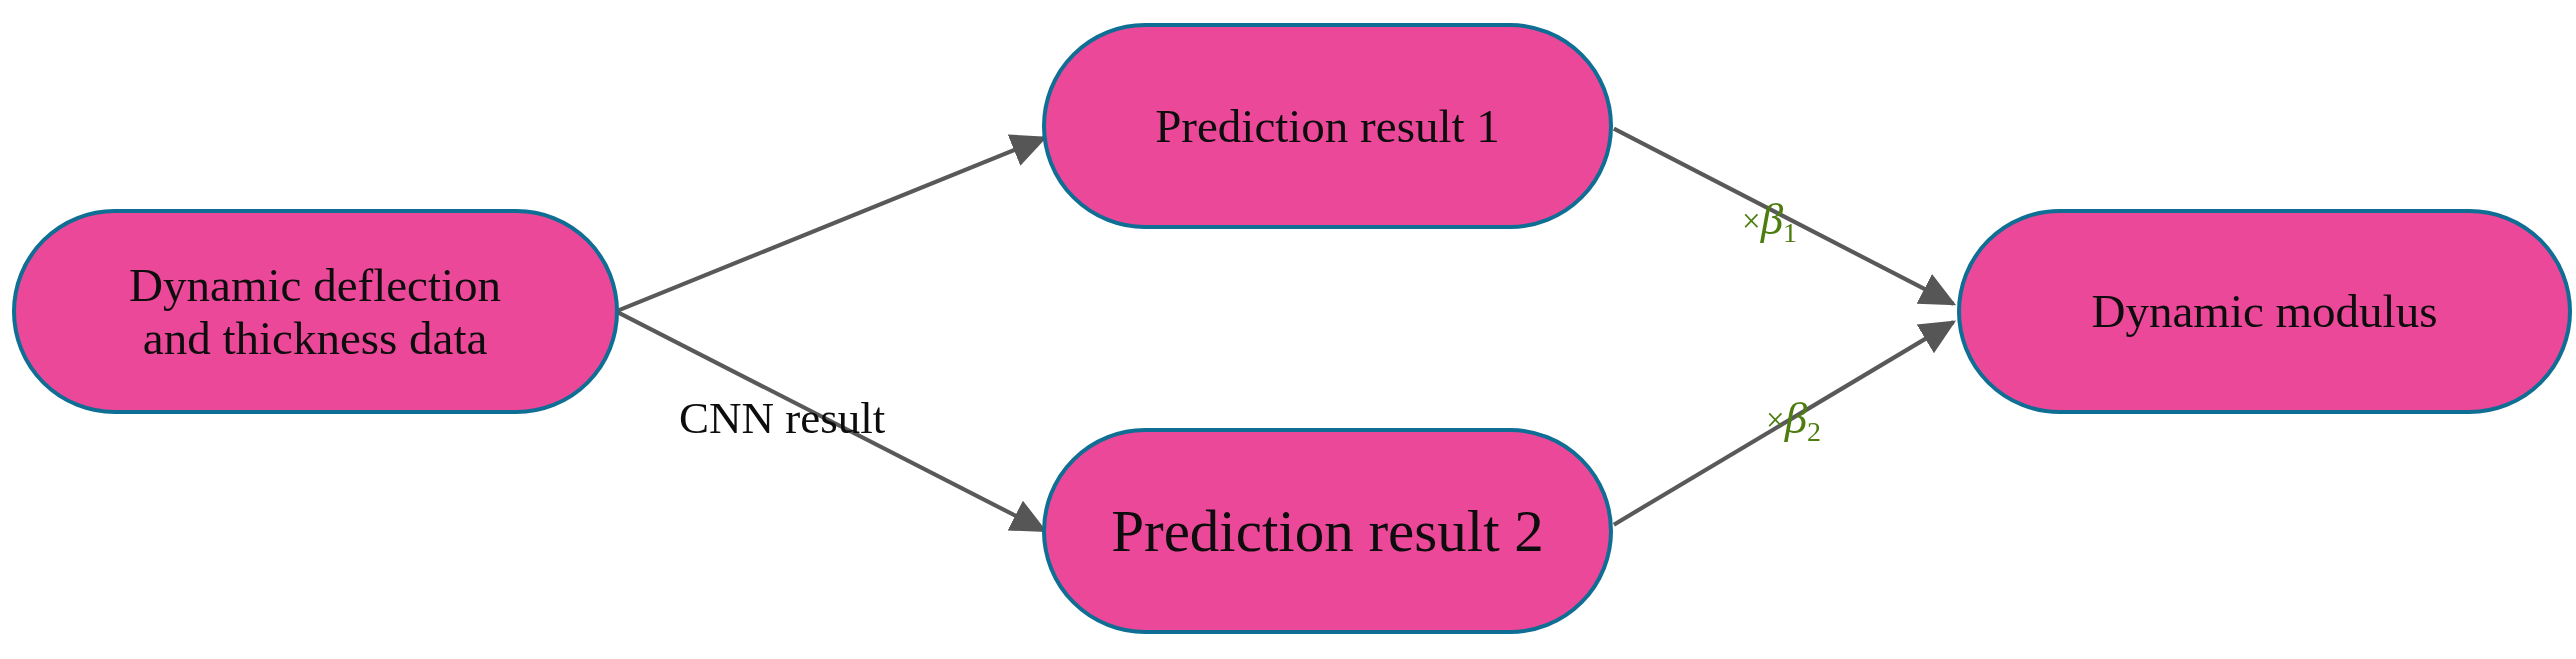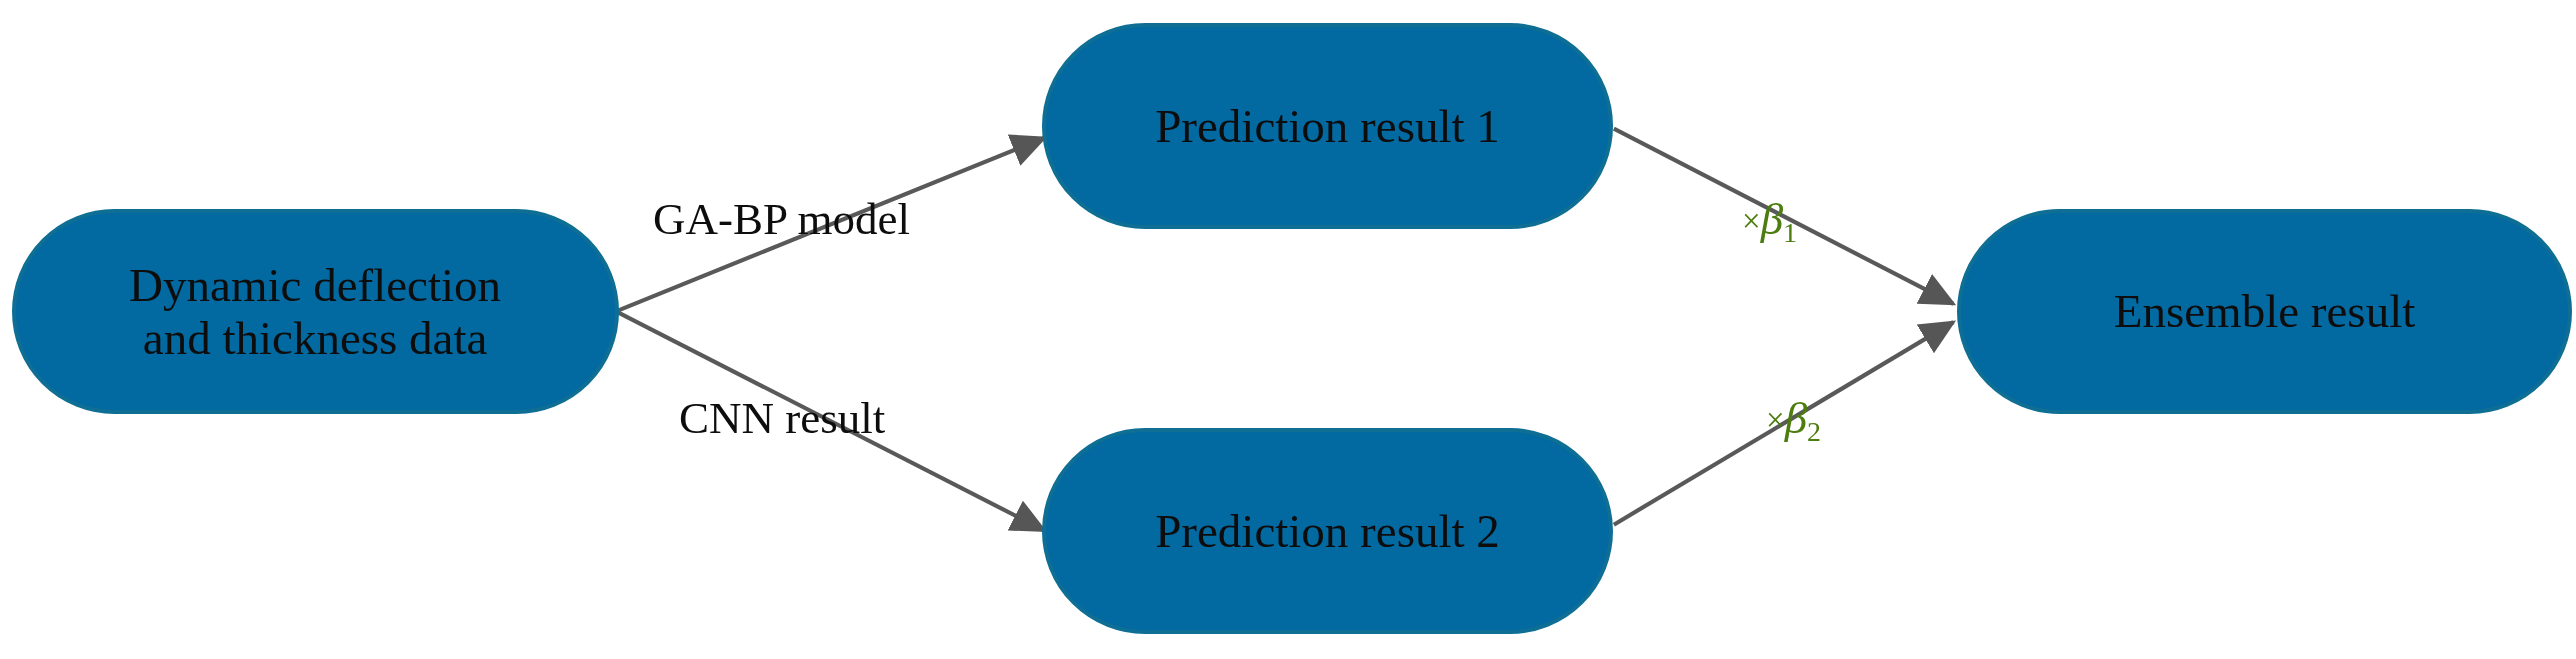--- a/index.html
+++ b/index.html
@@ -21,21 +21,21 @@
     position: absolute;
     left: 0;
     top: 0;
     width: 2576px;
     height: 660px;
   }
   .node {
     position: absolute;
     box-sizing: border-box;
     border: 4.2px solid #0e6e94;
-    background: #0369a1;
+    background: #ec4899;
     display: flex;
     align-items: center;
     justify-content: center;
     text-align: center;
     color: #0d0d0d;
     line-height: 1.12;
     z-index: 2;
   }
   .node-label {
     display: block;
@@ -56,21 +56,21 @@
     height: 206px;
     border-radius: 103px;
     font-size: 47px;
   }
   #node-pred2 {
     left: 1042px;
     top: 428px;
     width: 571px;
     height: 206px;
     border-radius: 103px;
-    font-size: 47px;
+    font-size: 59px;
   }
   #node-output {
     left: 1957px;
     top: 209px;
     width: 615px;
     height: 205px;
     border-radius: 103px;
     font-size: 47px;
   }
   .edge-label {
@@ -144,24 +144,23 @@
 
   <div class="node" id="node-pred1">
     <span class="node-label">Prediction result 1</span>
   </div>
 
   <div class="node" id="node-pred2">
     <span class="node-label">Prediction result 2</span>
   </div>
 
   <div class="node" id="node-output">
-    <span class="node-label">Ensemble result</span>
+    <span class="node-label">Dynamic modulus</span>
   </div>
 
-  <div class="edge-label" id="edge-label-ga-bp">GA-BP model</div>
 
   <div class="edge-label" id="edge-label-cnn">CNN result</div>
 
   <div class="weight-label" id="edge-label-beta1">
     <span class="times">×</span><span class="beta">β</span><span class="sub">1</span>
   </div>
 
   <div class="weight-label" id="edge-label-beta2">
     <span class="times">×</span><span class="beta">β</span><span class="sub">2</span>
   </div>

